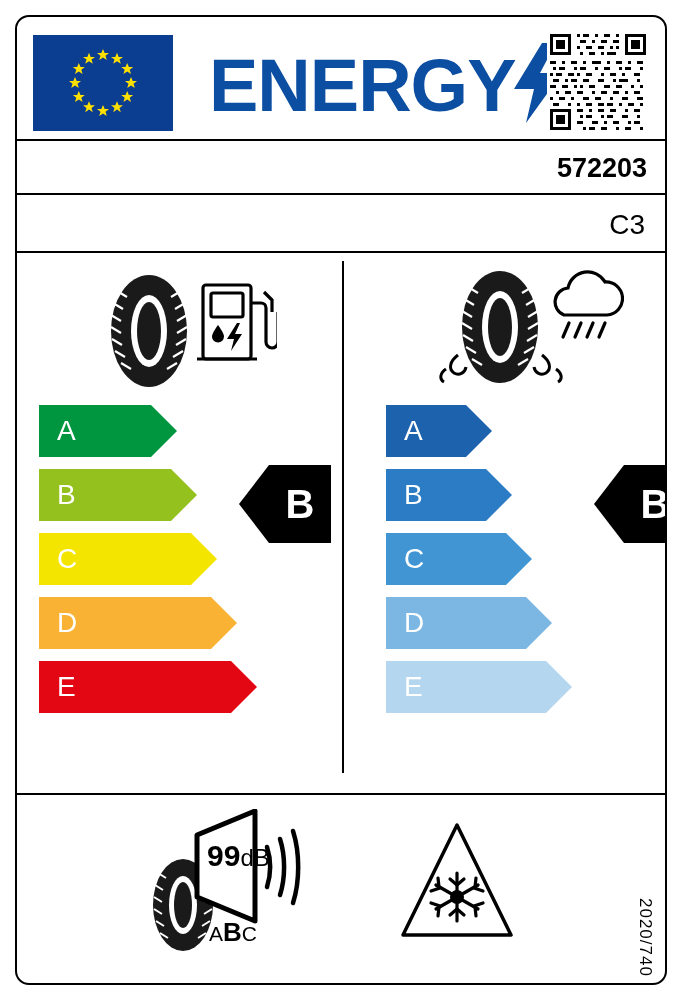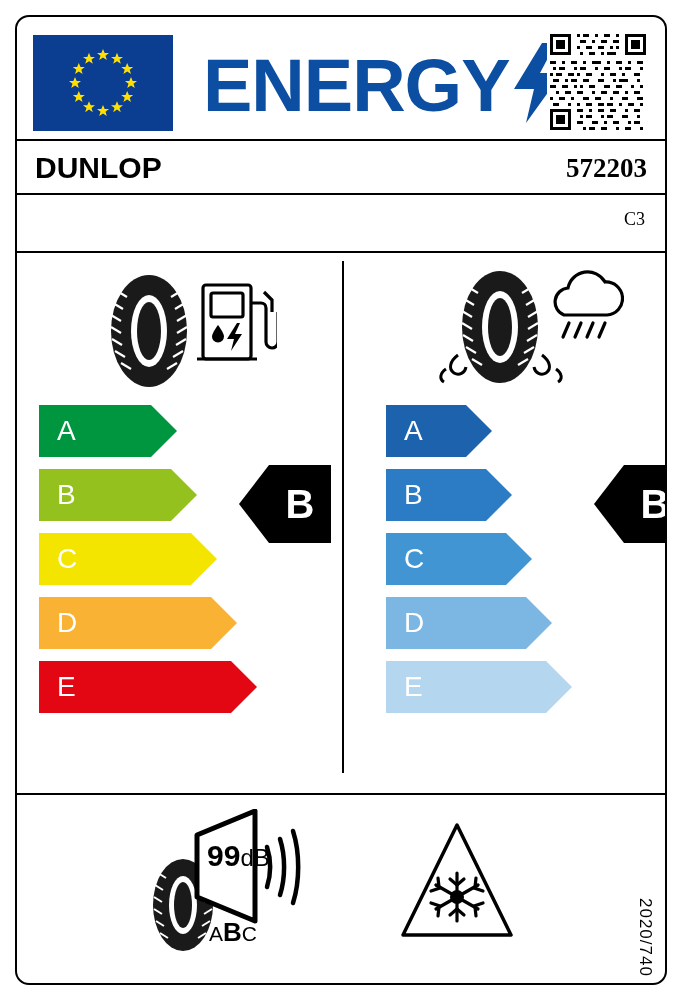--- a/index.html
+++ b/index.html
@@ -15,48 +15,48 @@
   }
   
   .header{
     position:relative;height:122px;
   }
   .eu-flag{
     position:absolute;left:16px;top:18px;width:140px;height:96px;background:#0b3d91;border-radius:2px;
   }
   .eu-flag svg{display:block;}
   .energy-word{
-    position:absolute;left:186px;top:26px;
+    position:absolute;left:192px;top:26px;
     font-size:74px;font-weight:bold;letter-spacing:-1px;color:#0b4ea2;
     font-family:"Liberation Sans",sans-serif;
   }
   .bolt{
     position:absolute;left:495px;top:26px;width:52px;height:80px;
   }
   .qr{
     position:absolute;right:16px;top:14px;width:102px;height:102px;
   }
   .qr svg{display:block;}
   
   .hr{height:2px;background:#000;width:100%;}
   .brand-row{
     position:relative;height:52px;
   }
   .brand{
     position:absolute;left:18px;top:10px;font-size:30px;font-weight:bold;letter-spacing:0px;
   }
   .serial{
-    position:absolute;right:18px;top:12px;font-size:27px;font-weight:bold;font-family:Liberation Serif, serif;
+    position:absolute;right:18px;top:12px;font-size:27px;font-weight:bold;
   }
   .size-row{position:relative;height:56px;}
   .size{
     position:absolute;left:18px;top:10px;font-size:30px;font-weight:normal;letter-spacing:0px;
   }
   .cls{
-    position:absolute;right:20px;top:14px;font-size:18px;font-family:Liberation Serif, serif;
+    position:absolute;right:20px;top:14px;font-size:28px;
   }
   
   .main{
     position:relative;height:540px;
   }
   .vsep{
     position:absolute;left:325px;top:8px;width:2px;height:512px;background:#000;
   }
   .panel{position:absolute;top:0;width:325px;height:540px;}
   .panel.left{left:0;}
@@ -281,21 +281,20 @@
             <rect x="26" y="32" width="2" height="1"></rect>
             <rect x="31" y="32" width="1" height="1"></rect>
         </g>
       </svg>
     </div>
   </div>
 
   <div class="hr"></div>
 
   <div class="brand-row">
-    <div class="brand">DUNLOP</div>
     <div class="serial">572203</div>
   </div>
 
   <div class="hr"></div>
 
   <div class="size-row">
     <div class="cls">C3</div>
   </div>
 
   <div class="hr"></div>

